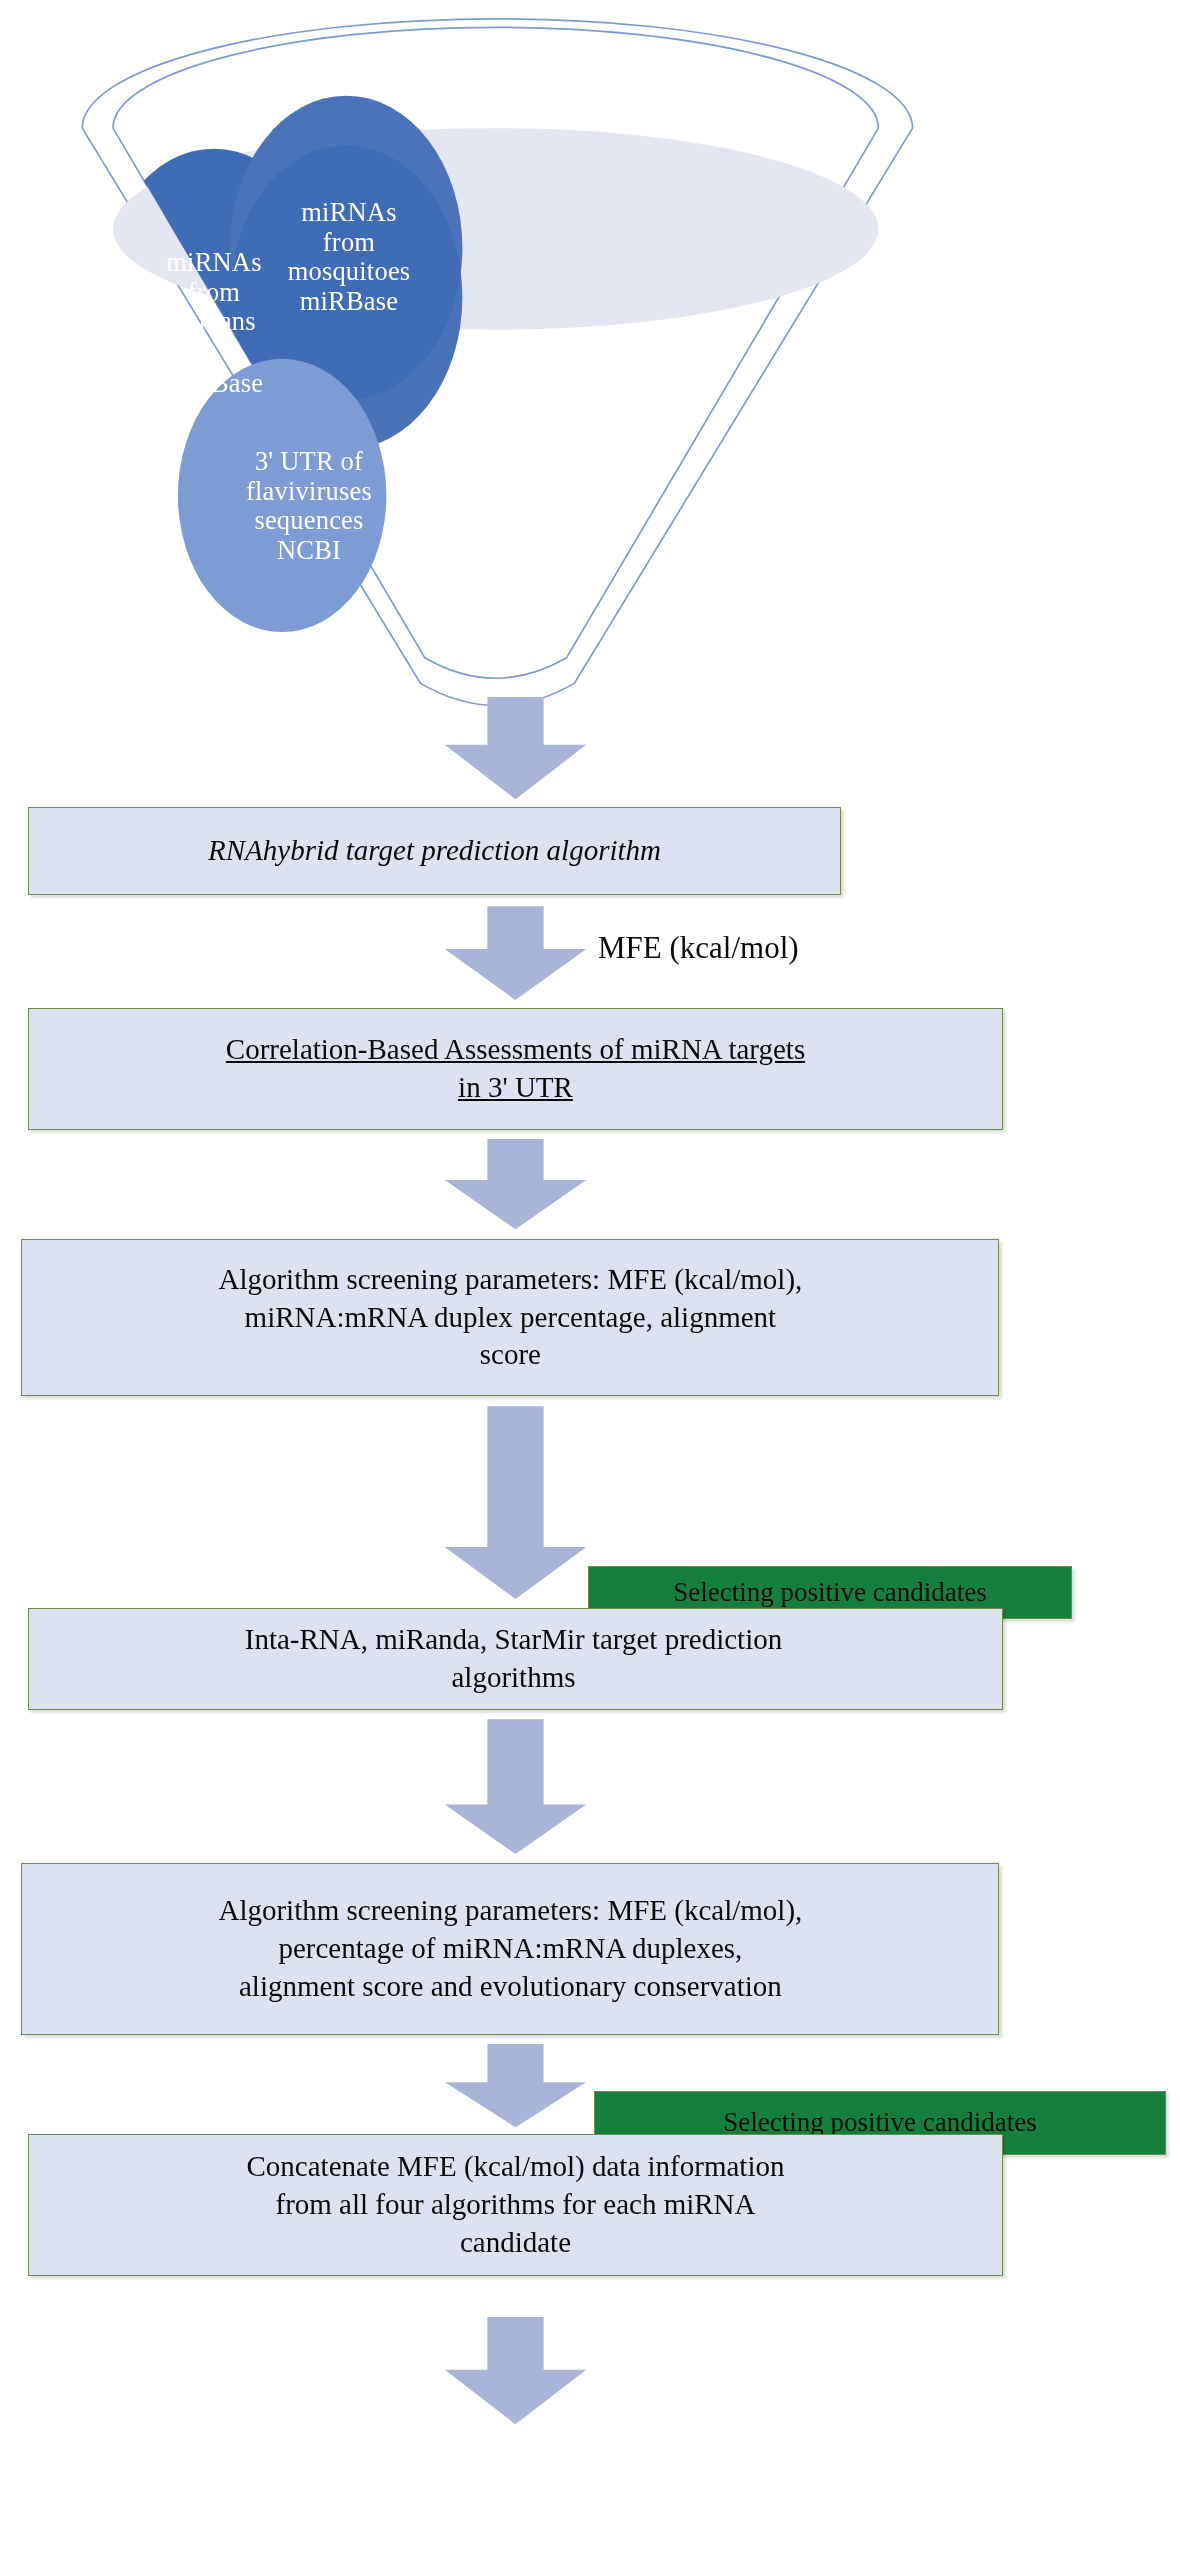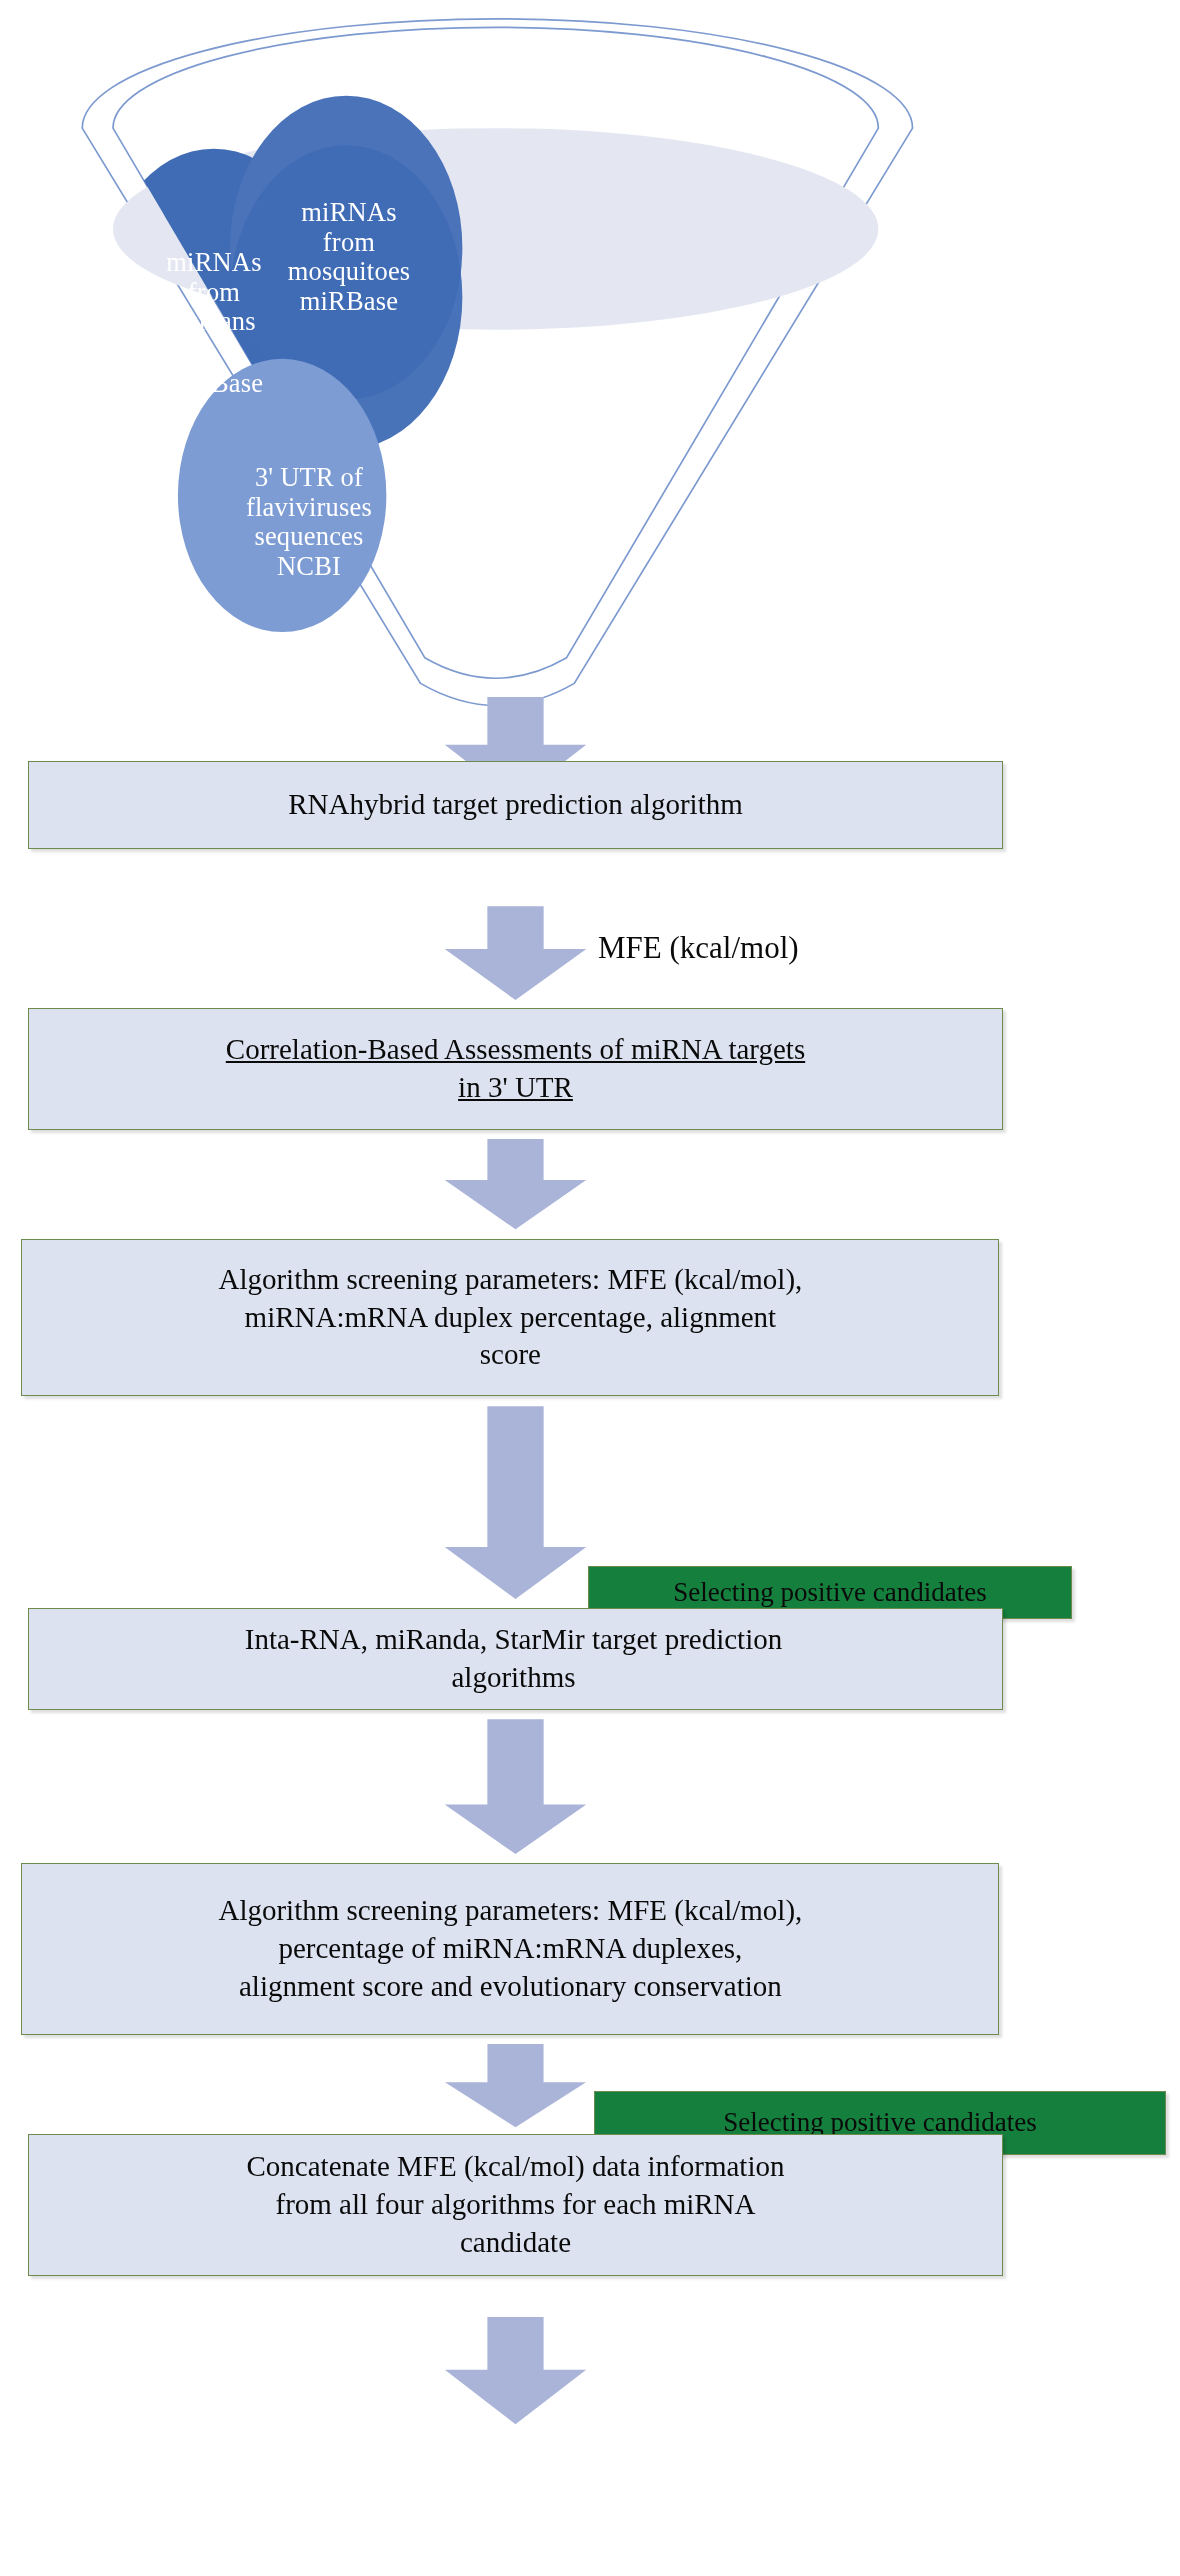--- a/index.html
+++ b/index.html
@@ -18,40 +18,40 @@
     text-align:center;
     line-height:1.12;
     font-size:26.5px;
     letter-spacing:0.2px;
     pointer-events:none;
     white-space:pre-line;
   }
   #lbl-humans{left:103px;top:248px;width:222px;}
   #lbl-mirbase{left:103px;top:369px;width:222px;font-size:26.5px;}
   #lbl-mosq{left:238px;top:198px;width:222px;}
-  #lbl-flavi{left:198px;top:447px;width:222px;margin-top:16px;}
+  #lbl-flavi{left:198px;top:447px;width:222px;}
 
   
   .fbox{
     position:absolute;
     box-sizing:border-box;
     border:1.7px solid #6e8b4e;
     display:flex;align-items:center;justify-content:center;
     text-align:center;
     padding:5.1px 12px;
     line-height:1.30;
     font-size:29px;
     color:#0a0a0a;
   }
   .fbox.blue{background:#dce2f0;box-shadow:2.6px 2.6px 2.6px rgba(0,0,0,.13);}
   .fbox.green{background:#15803d;box-shadow:2.6px 2.6px 2.6px rgba(0,0,0,.13);margin-top:32px;}
   .fbox .txt{display:block;width:100%;white-space:pre-line;}
 
   
-  #box-rnahybrid        {left:28px; top:761px;  width:975px; height:88px;}
+  #box-rnahybrid        {left:28px; top:807px;  width:813px; height:88px;font-style:italic;}
   #box-correlation      {left:28px; top:1008px; width:975px; height:122px;text-decoration:underline;}
   #box-params1          {left:21.4px; top:1239px; width:978px; height:157px;}
   #box-algos            {left:28px; top:1608px; width:975px; height:102px;padding-left:8px;}
   #box-params2          {left:21.4px; top:1863px; width:978px; height:172px;}
   #box-concat           {left:28px; top:2134px; width:975px; height:142px;}
   #box-final            {left:28px; top:2431px; width:975px; height:128px;}
 
   
   #tag-select1 {left:588px; top:1534px; width:484px; height:53px; font-size:27px;}
   #tag-select2 {left:594px; top:2059px; width:572px; height:64px; font-size:27px;}

